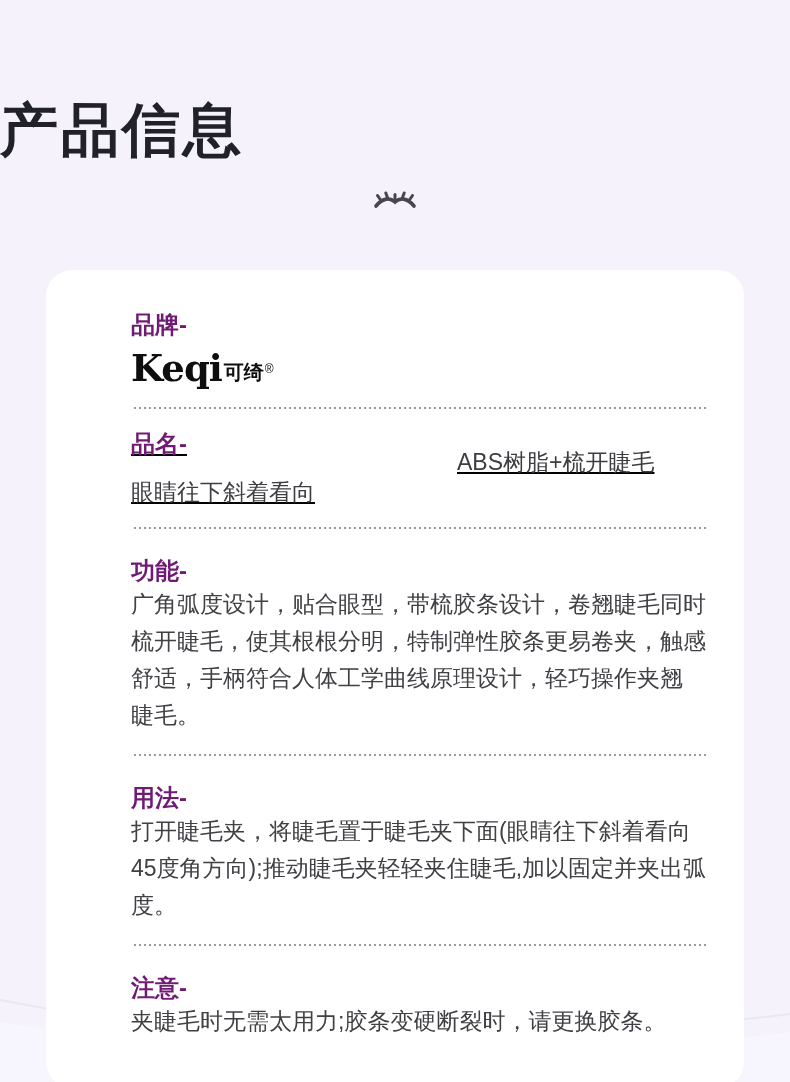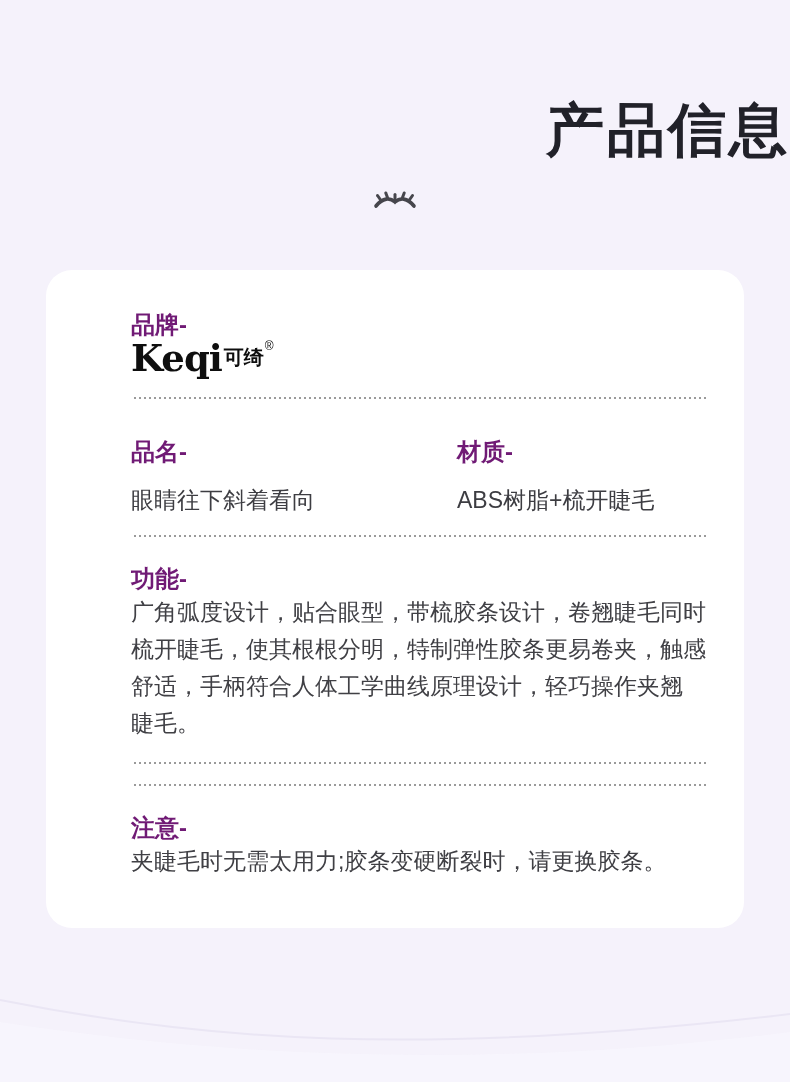--- a/index.html
+++ b/index.html
@@ -7,21 +7,21 @@
     width: 790px;
     height: 1082px;
     font-family: "Liberation Sans", "DejaVu Sans", sans-serif;
     background: #f5f2fb;
     overflow: hidden;
     position: relative;
   }
   
   .hero {
     padding-top: 92px;
-    text-align: right;
+    text-align: left;
     position: relative;
     z-index: 2;
   }
   .hero h1 {
     font-size: 58px;
     font-weight: 800;
     letter-spacing: 3px;
     color: #212129;
   }
   .lash-wrap {
@@ -56,22 +56,23 @@
     font-size: 23px;
     color: #3d3d42;
     line-height: 30px;
   }
   .model-value {
     margin-left: 8px;
     letter-spacing: 0.5px;
   }
   
   .brand-logo {
+    margin-top: 10px;
     display: flex;
-    align-items: flex-start;
+    align-items: center;
     color: #0e0e0e;
     line-height: 1;
   }
   .brand-logo .latin {
     font-family: "DejaVu Serif", "Liberation Serif", serif;
     font-size: 37px;
     font-weight: 600;
     letter-spacing: -1px;
   }
   .brand-logo .cn {
@@ -94,21 +95,21 @@
   
   .section { margin-top: 27px; }
   .section .para {
     font-size: 23px;
     line-height: 37px;
     color: #404045;
     white-space: pre-line;
     margin-right: -30px; 
   }
   .row-block { margin-top: 4px; }
-  .row-block-2 { margin-top: 38px; }
+  .row-block-2 { margin-top: 20px; text-decoration: underline; }
   
   .bg-waves {
     position: absolute;
     left: 0; bottom: 0;
     width: 790px; height: 120px;
     z-index: 1;
   }
 </style>
 </head>
 <body>
@@ -141,37 +142,41 @@
   </div>
 
   <div class="dotted"></div>
 
   <div class="two-col row-block-2">
     <div>
       <div class="field-label">品名-</div>
       <div class="field-value">眼睛往下斜着看向</div>
     </div>
     <div>
-      <div class="field-label">材质-</div>
       <div class="field-value">ABS树脂+梳开睫毛</div>
     </div>
   </div>
 
   <div class="dotted"></div>
 
   <div class="section">
     <div class="field-label">功能-</div>
     <div class="para">广角弧度设计，贴合眼型，带梳胶条设计，卷翘睫毛同时
 梳开睫毛，使其根根分明，特制弹性胶条更易卷夹，触感
 舒适，手柄符合人体工学曲线原理设计，轻巧操作夹翘
 睫毛。</div>
   </div>
 
   <div class="dotted"></div>
 
+  <div class="section">
+    <div class="field-label">用法-</div>
+    <div class="para">打开睫毛夹，将睫毛置于睫毛夹下面(眼睛往下斜着看向
+45度角方向);推动睫毛夹轻轻夹住睫毛,加以固定并夹出弧度。</div>
+  </div>
 
   <div class="dotted"></div>
 
   <div class="section">
     <div class="field-label">注意-</div>
     <div class="para">夹睫毛时无需太用力;胶条变硬断裂时，请更换胶条。</div>
   </div>
 
 </div>
 

